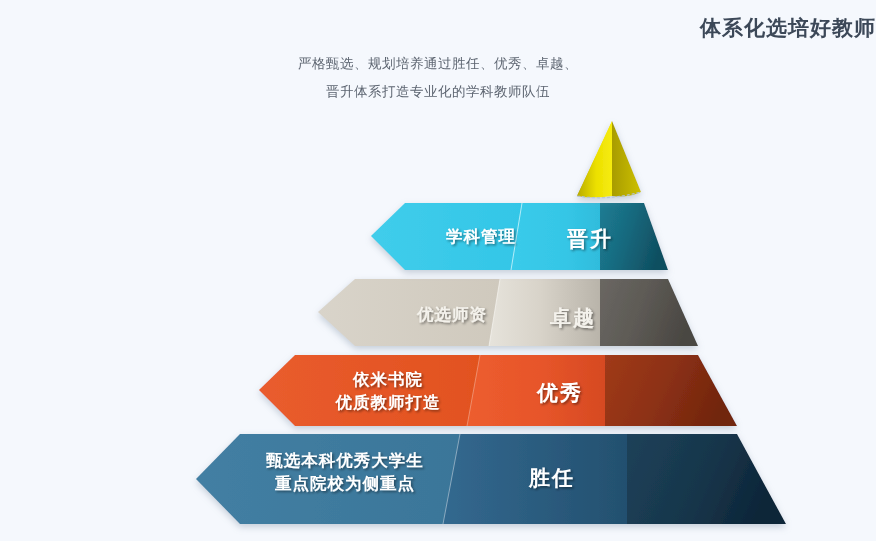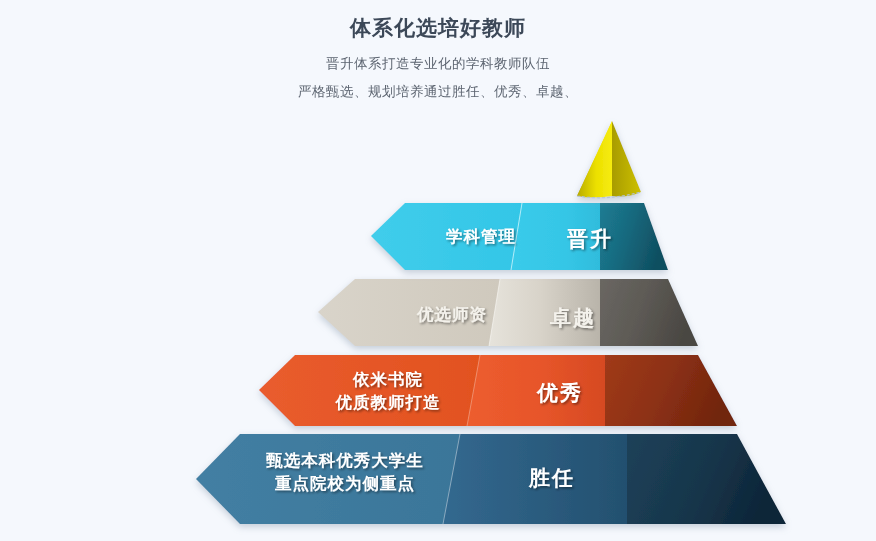--- a/index.html
+++ b/index.html
@@ -28,20 +28,21 @@
     text-align: center;
     z-index: 5;
   }
   .title {
     font-size: 21px;
     font-weight: bold;
     color: #3c4858;
     letter-spacing: 1px;
     margin-top: 14px;
     line-height: 28px;
+    text-align: right;
   }
   .subtitle {
     font-size: 13.5px;
     color: #5c6470;
     line-height: 28px;
     margin-top: 8px;
     letter-spacing: 0.5px;
   }
   .subtitle div { white-space: nowrap; }
 
@@ -65,22 +66,22 @@
   .shadowtext { filter: url(#txtshadow); }
 </style>
 </head>
 <body style="background: rgb(245, 248, 253);">
 
 <div id="stage">
 
   <div class="header">
     <div class="title" style="color: rgb(60, 72, 88);">体系化选培好教师</div>
     <div class="subtitle" style="color: rgb(92, 100, 112);">
+      <div>严格甄选、规划培养通过胜任、优秀、卓越、</div>
       <div>晋升体系打造专业化的学科教师队伍</div>
-      <div>严格甄选、规划培养通过胜任、优秀、卓越、</div>
     </div>
   </div>
 
   <svg id="pyramid" viewBox="0 0 876 541">
     <defs>
       <linearGradient id="gApexL" x1="0" y1="0" x2="1" y2="0">
         <stop offset="0%" stop-color="#b8ab00"></stop>
         <stop offset="55%" stop-color="#ece000"></stop>
         <stop offset="100%" stop-color="#f6ec10"></stop>
       </linearGradient>

